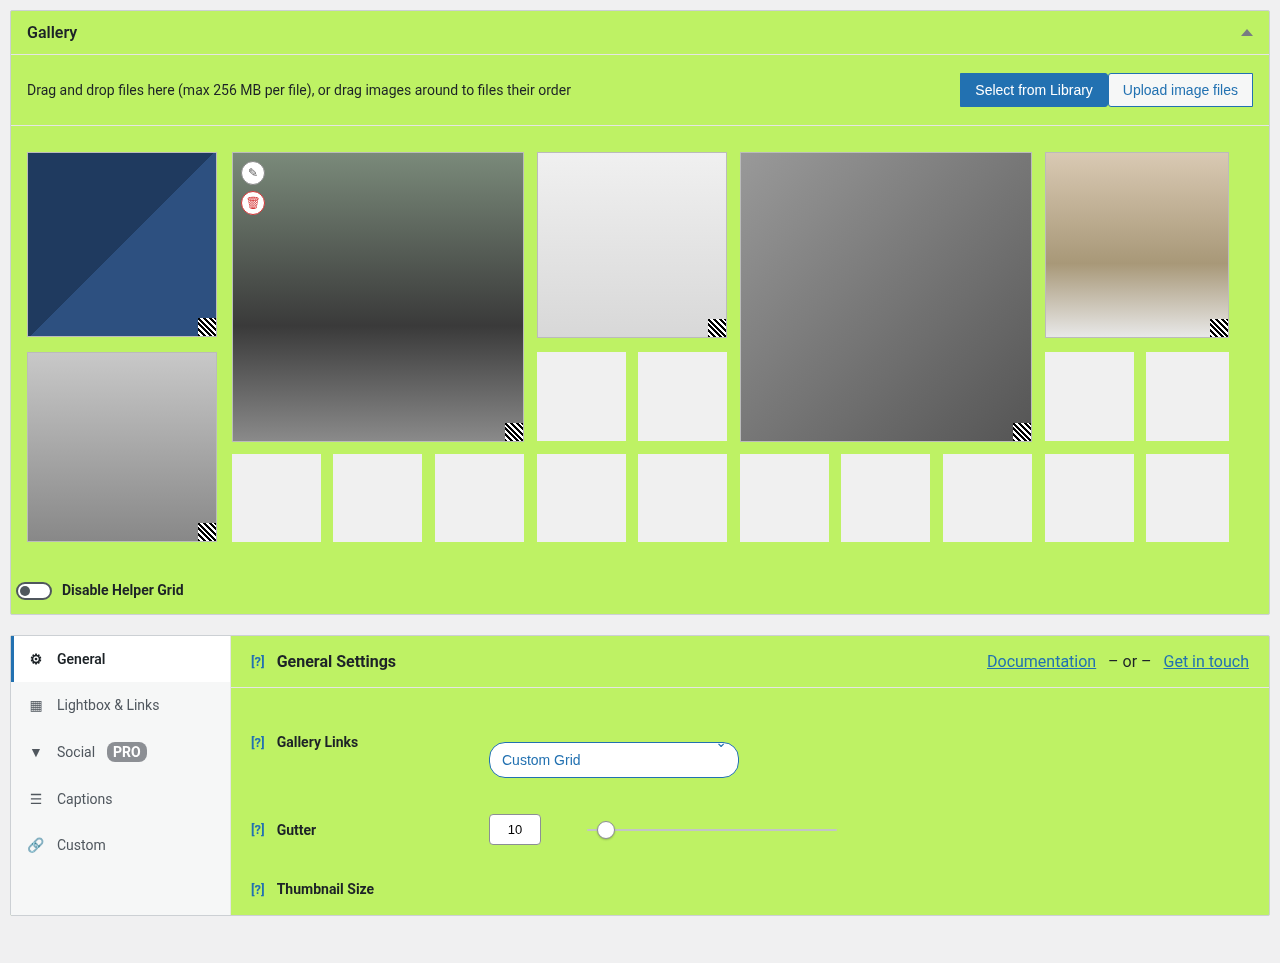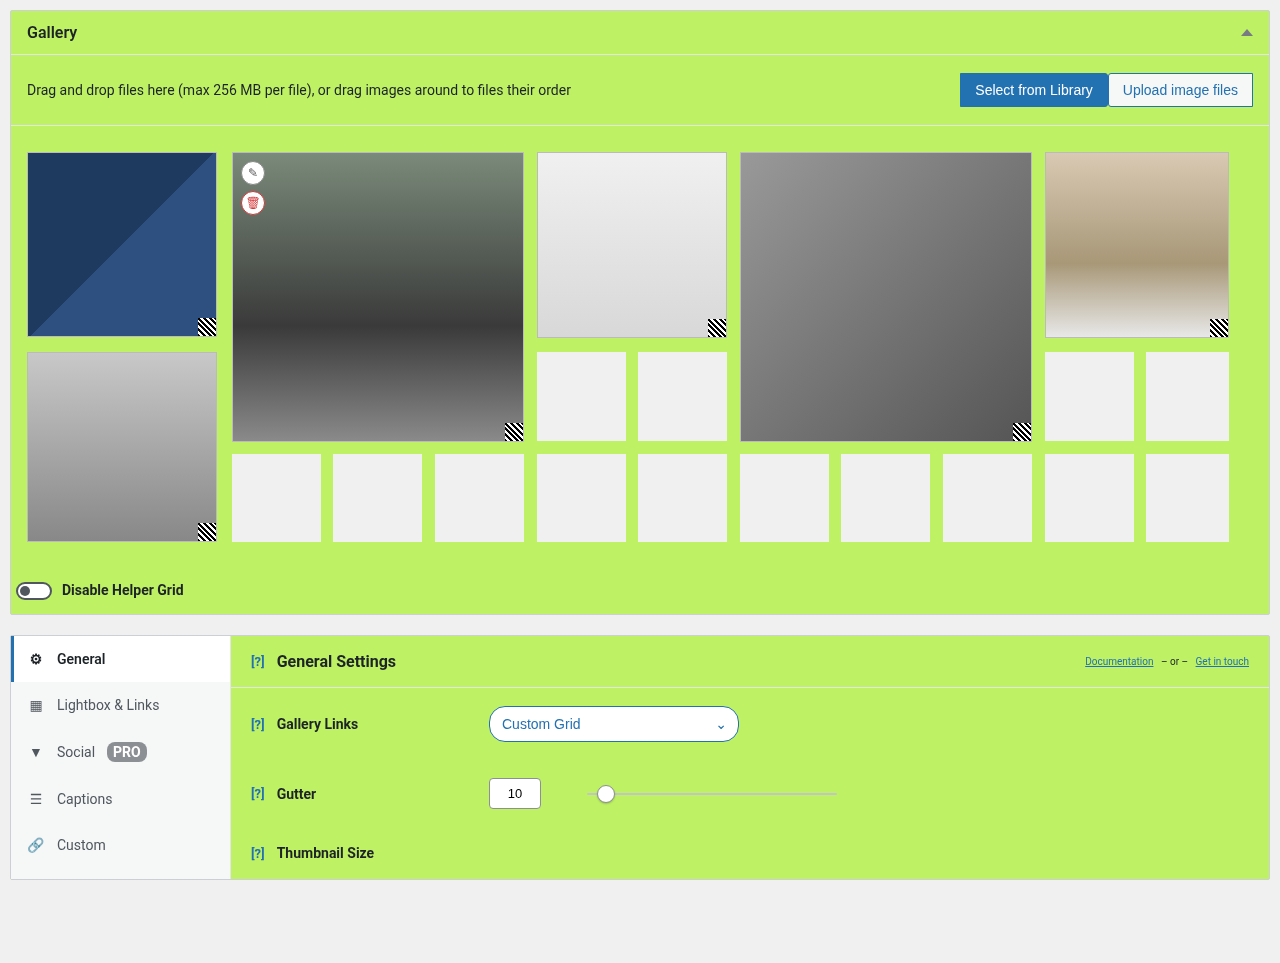--- a/index.html
+++ b/index.html
@@ -29,27 +29,27 @@
 .settings-body { display: flex; }
 .side-nav { width: 220px; border-right: 1px solid #e5e5e5; background: #f6f7f7; }
 .side-nav-item { padding: 14px 16px; display: flex; align-items: center; gap: 12px; cursor: pointer; color: #50575e; font-size: 14px; position: relative; }
 .side-nav-item.active { background: #fff; color: #1d2327; font-weight: 600; border-left: 3px solid #2271b1; padding-left: 13px; }
 .side-nav-item .nicon { width: 18px; height: 18px; display: flex; align-items: center; justify-content: center; }
 .badge { font-size: 14px; background: #8c8f94; color: #fff; padding: 2px 6px; border-radius: 8px; font-weight: 700; }
 .main-settings { flex: 1; padding: 0; }
 .heading-row { padding: 16px 20px; display: flex; justify-content: space-between; align-items: center; border-bottom: 1px solid #e5e5e5; }
 .heading-left { display: flex; align-items: center; gap: 12px; font-size: 16px; font-weight: 700; }
 .help-icon { color: #2271b1; font-weight: 700; font-size: 13px; cursor: pointer; }
-.doc-links { font-size: 10px; }
+.doc-links { font-size: 16px; }
 .doc-links a { color: #2271b1; text-decoration: underline; }
 .field-row { padding: 18px 20px; display: flex; align-items: center; gap: 14px; }
 .field-label { font-weight: 700; width: 180px; display: flex; align-items: center; gap: 12px; }
 .field-label .lbl { font-size: 14px; }
 .select-wrap { position: relative; width: 250px; }
-.select-wrap select { width: 100%; padding: 9px 32px 9px 12px; border: 1px solid #2271b1; border-radius: 16px; background: #fff; color: #2271b1; font-size: 14px; appearance: none; cursor: pointer; }
+.select-wrap select { width: 100%; padding: 9px 32px 9px 12px; border: 1px solid #2271b1; border-radius: 16px; background: #fff; color: #2271b1; font-size: 14px; appearance: none; cursor: pointer; margin-top: 36px; }
 .select-wrap .chev { position: absolute; right: 12px; top: 50%; transform: translateY(-50%); pointer-events: none; color: #2271b1; }
 .num-input { width: 52px; padding: 7px 8px; border: 1px solid #8c8f94; border-radius: 4px; text-align: center; font-size: 13px; }
 .slider-wrap { flex: 1; max-width: 250px; position: relative; height: 18px; display: flex; align-items: center; }
 .slider-track { height: 2px; background: #c3c4c7; width: 100%; border-radius: 1px; }
 .slider-thumb { position: absolute; left: 4%; width: 18px; height: 18px; border-radius: 50%; background: #fff; border: 1px solid #8c8f94; box-shadow: 0 1px 2px rgba(0,0,0,0.2); cursor: pointer; }
 .text-input { width: 250px; padding: 9px 12px; border: 1px solid #8c8f94; border-radius: 4px; font-size: 14px; }
 
 .img-a { background: linear-gradient(135deg, #1f3a5f 50%, #2d5080 50%); }
 .img-b { background: linear-gradient(180deg, #7a8a7a 0%, #3a3a3a 60%, #8a8a8a 100%); }
 .img-c { background: linear-gradient(180deg, #f0f0f0 0%, #d8d8d8 100%); }

